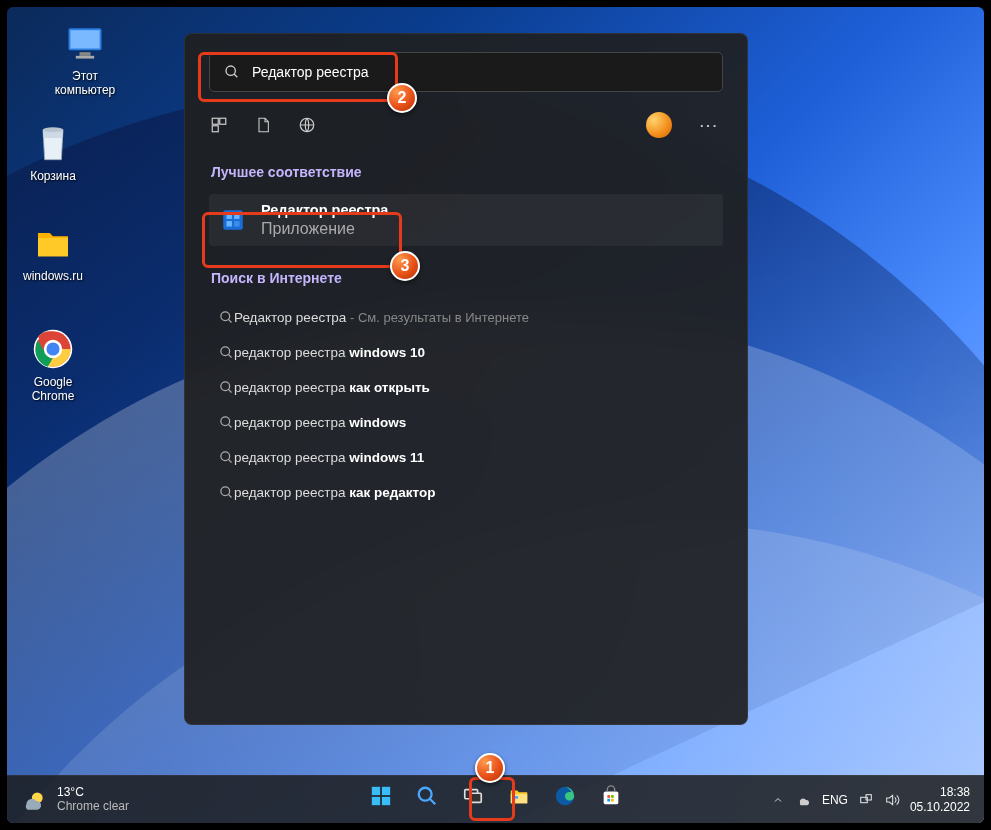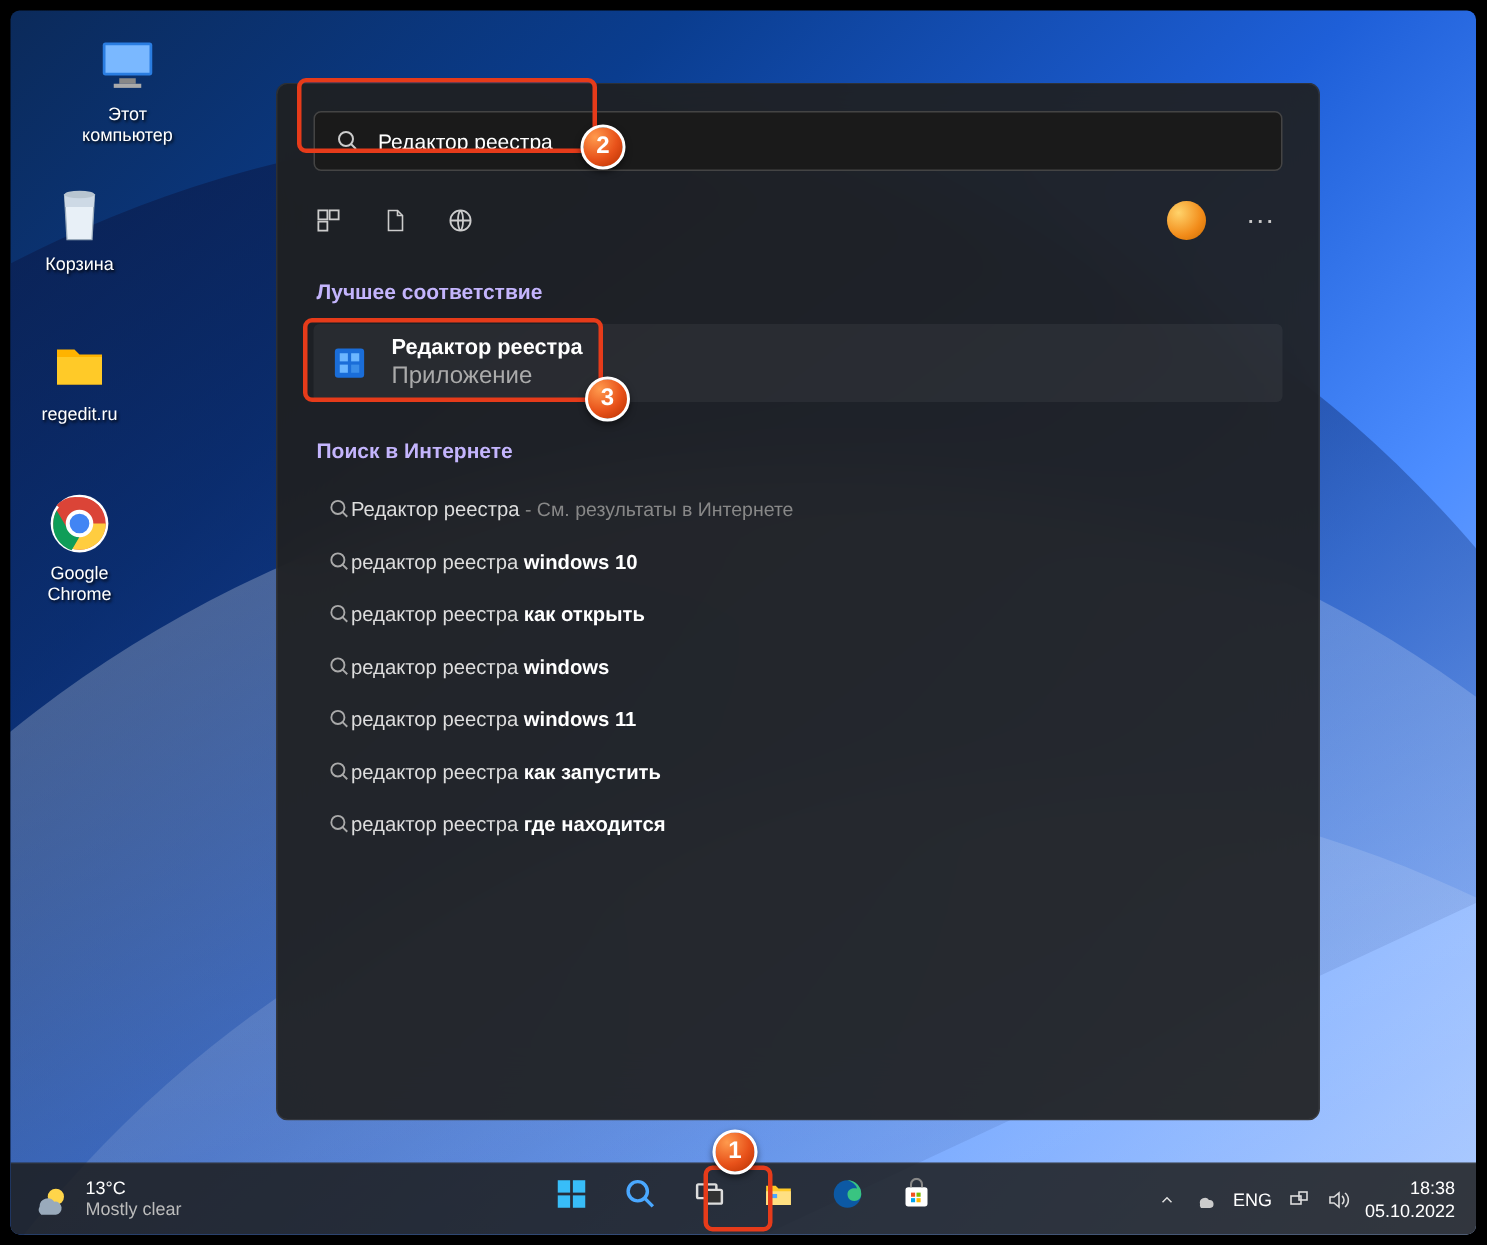--- a/index.html
+++ b/index.html
@@ -29,22 +29,22 @@
   .w3 { background: linear-gradient(180deg, rgba(255,255,255,0.15), rgba(255,255,255,0)); left:-200px; bottom:-500px; transform: rotate(-5deg);}
 
   
   .dicon { position:absolute; width:76px; text-align:center; color:#fff; font-size:12px; }
   .dicon .img { width:44px; height:44px; margin:0 auto 4px; display:flex; align-items:center; justify-content:center; }
   .dicon .lbl { text-shadow: 1px 1px 2px rgba(0,0,0,0.9); }
 
   
   .panel {
     position:absolute;
-    left: 177px; top: 48px;
-    width: 696px; height: 692px;
+    left: 177px; top: 26px;
+    width: 564px; height: 692px;
     background: rgba(32,32,32,0.92);
     backdrop-filter: blur(20px);
     border: 1px solid rgba(255,255,255,0.07);
     border-radius: 8px;
     padding: 18px 24px;
   }
   .search-box {
     height: 40px;
     background: #1a1a1a;
     border: 1px solid #444;
@@ -150,21 +150,21 @@
         </div>
         <div class="lbl">Корзина</div>
       </div>
       <div class="dicon" style="left: 8px; top: 214px;">
         <div class="img">
           <svg width="44" height="40" viewBox="0 0 24 24">
             <path d="M3 6h7l2 2h9v12H3z" fill="#ffb300"></path>
             <rect x="3" y="9" width="18" height="11" fill="#ffca28"></rect>
           </svg>
         </div>
-        <div class="lbl">regedit.ru</div>
+        <div class="lbl">windows.ru</div>
       </div>
       <div class="dicon" style="left: 8px; top: 320px;">
         <div class="img">
           <svg width="42" height="42" viewBox="0 0 24 24">
             <circle cx="12" cy="12" r="11" fill="#fff"></circle>
             <circle cx="12" cy="12" r="10" fill="#db4437"></circle>
             <path d="M12 2a10 10 0 0 1 8.7 5H12a5 5 0 0 0-4.3 2.5L3.3 5A10 10 0 0 1 12 2z" fill="#db4437"></path>
             <path d="M22 12a10 10 0 0 1-15 8.7l4.3-7.5A5 5 0 0 0 17 12h5z" fill="#ffcd40"></path>
             <path d="M2 12a10 10 0 0 1 1.3-5l4.4 7.5A5 5 0 0 0 12 17l-3 5.2A10 10 0 0 1 2 12z" fill="#0f9d58"></path>
             <circle cx="12" cy="12" r="4.5" fill="#4285f4"></circle>
@@ -278,45 +278,36 @@
           </span>
           <span>редактор реестра <b>windows 11</b></span>
         </div>
         <div class="web-item">
           <span>
             <svg width="15" height="15" viewBox="0 0 24 24" fill="none" stroke="#aaa" stroke-width="2">
               <circle cx="10" cy="10" r="7"></circle>
               <line x1="20" y1="20" x2="15" y2="15"></line>
             </svg>
           </span>
-          <span>редактор реестра <b>как запустить</b></span>
-        </div>
-        <div class="web-item">
-          <span>
-            <svg width="15" height="15" viewBox="0 0 24 24" fill="none" stroke="#aaa" stroke-width="2">
-              <circle cx="10" cy="10" r="7"></circle>
-              <line x1="20" y1="20" x2="15" y2="15"></line>
-            </svg>
-          </span>
-          <span>редактор реестра <b>где находится</b></span>
+          <span>редактор реестра <b>как редактор</b></span>
         </div>
       </div>
   </div>
 
   <div class="taskbar">
     <div class="weather">
       <span class="wicon">
         <svg width="26" height="26" viewBox="0 0 24 24">
             <circle cx="15" cy="10" r="5" fill="#ffd54a"></circle>
             <path d="M5 16a5 5 0 0 1 9-3 4 4 0 1 1 1 8H6a4 4 0 0 1-1-5z" fill="#9ab"></path>
           </svg>
       </span>
       <div class="wtxt">
         <div>13°C</div>
-        <div style="color:#bbb">Mostly clear</div>
+        <div style="color:#bbb">Chrome clear</div>
       </div>
     </div>
 
     <div class="center">
       <div class="tbtn">
         <svg width="22" height="22" viewBox="0 0 24 24">
             <rect x="2" y="2" width="9" height="9" fill="#38bdf8"></rect>
             <rect x="13" y="2" width="9" height="9" fill="#38bdf8"></rect>
             <rect x="2" y="13" width="9" height="9" fill="#38bdf8"></rect>
             <rect x="13" y="13" width="9" height="9" fill="#38bdf8"></rect>

